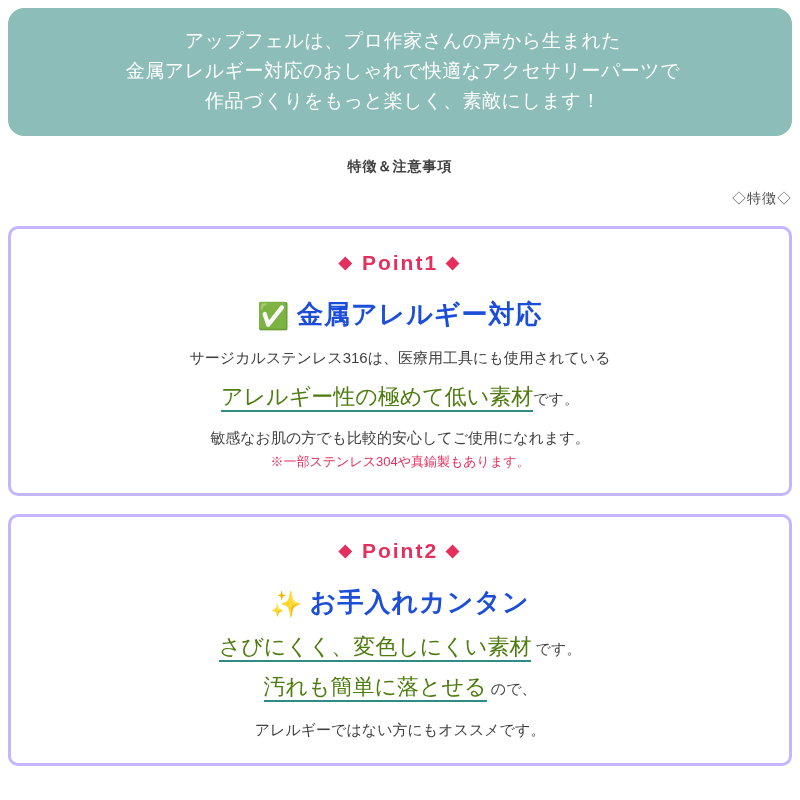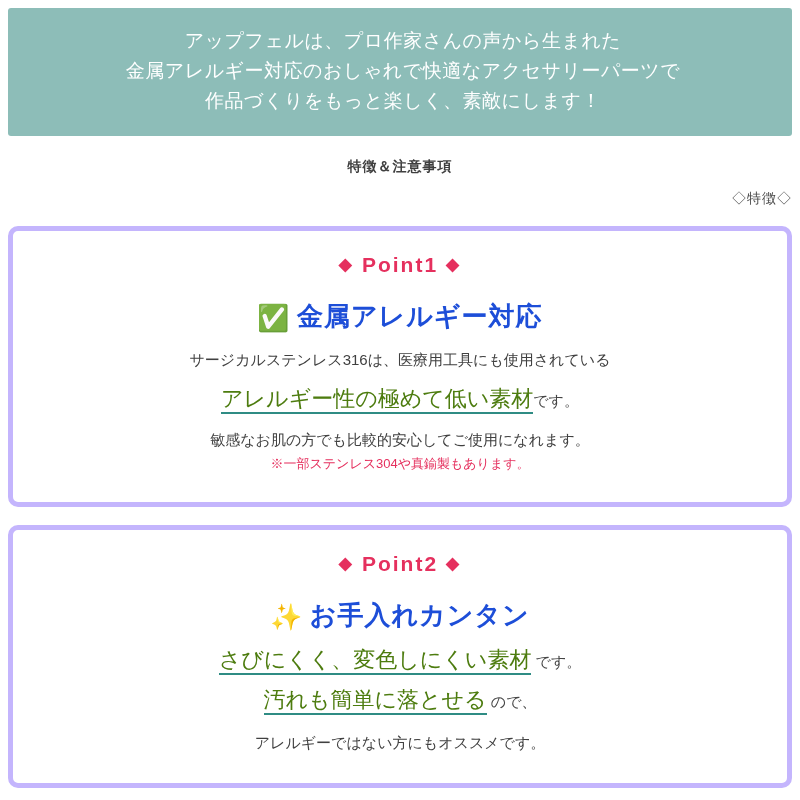--- a/index.html
+++ b/index.html
@@ -19,21 +19,21 @@
     height: 800px;
     position: relative;
     box-sizing: border-box;
     padding: 0 8px;
   }
 
   
   .banner {
     margin: 8px 0 0 0;
     background: #8dbdb8;
-    border-radius: 3px;
+    border-radius: 16px;
     color: #ffffff;
     text-align: center;
     padding: 18px 4px 20px 10px;
     box-sizing: border-box;
   }
   .banner-line {
     font-size: 19px;
     line-height: 30px;
     letter-spacing: 0.5px;
     font-weight: 400;
@@ -51,24 +51,24 @@
   .sub-title {
     text-align: right;
     font-size: 14px;
     color: #4a4a4a;
     margin-top: 14px;
     letter-spacing: 1px;
   }
 
   
   .card {
-    border: 5px solid #c4b5fd;
+    border: 3px solid #c4b5fd;
     border-radius: 10px;
     margin-top: 18px;
-    padding: 22px 16px 28px 16px;
+    padding: 22px 16px 21px 16px;
     box-sizing: border-box;
     background: #ffffff;
     text-align: center;
   }
   .point-label {
     font-size: 21px;
     font-weight: bold;
     color: #e5305e;
     letter-spacing: 2px;
   }

